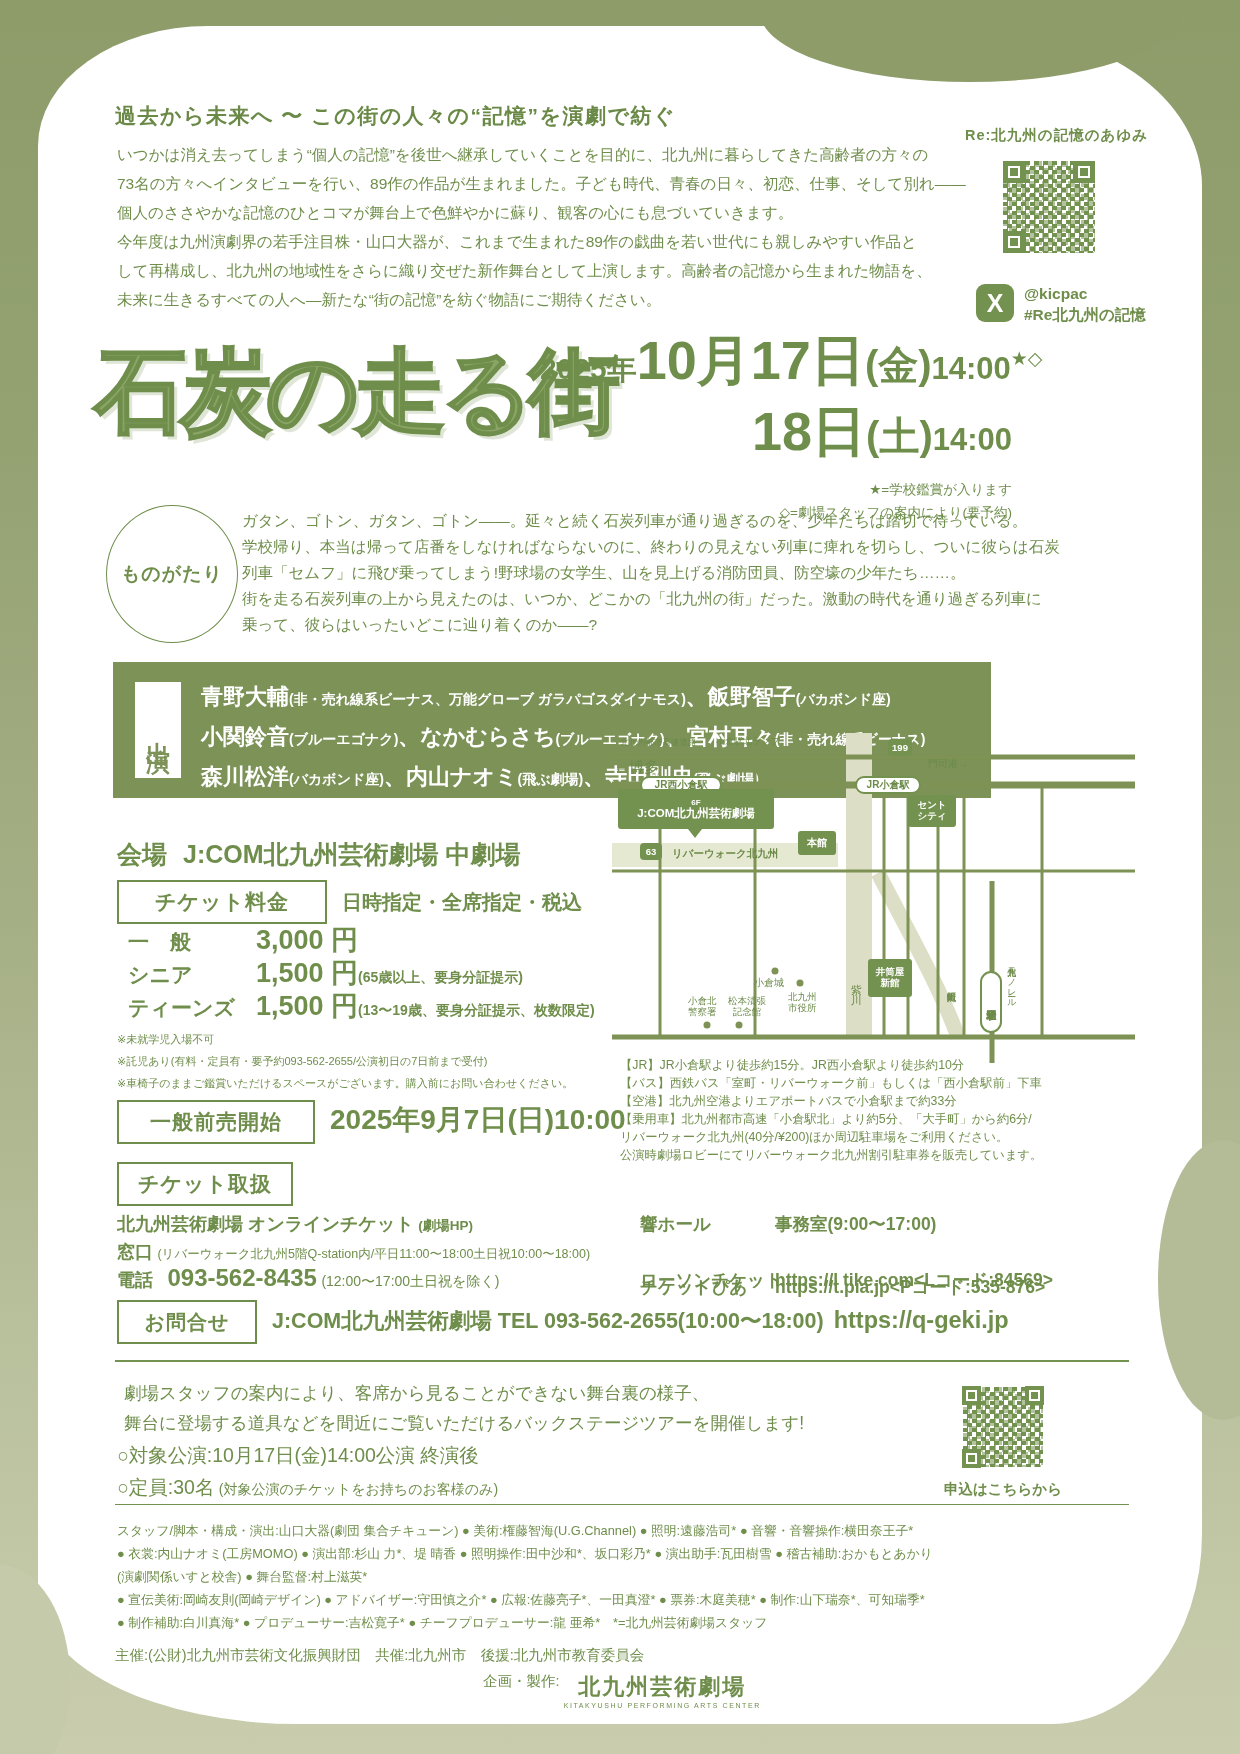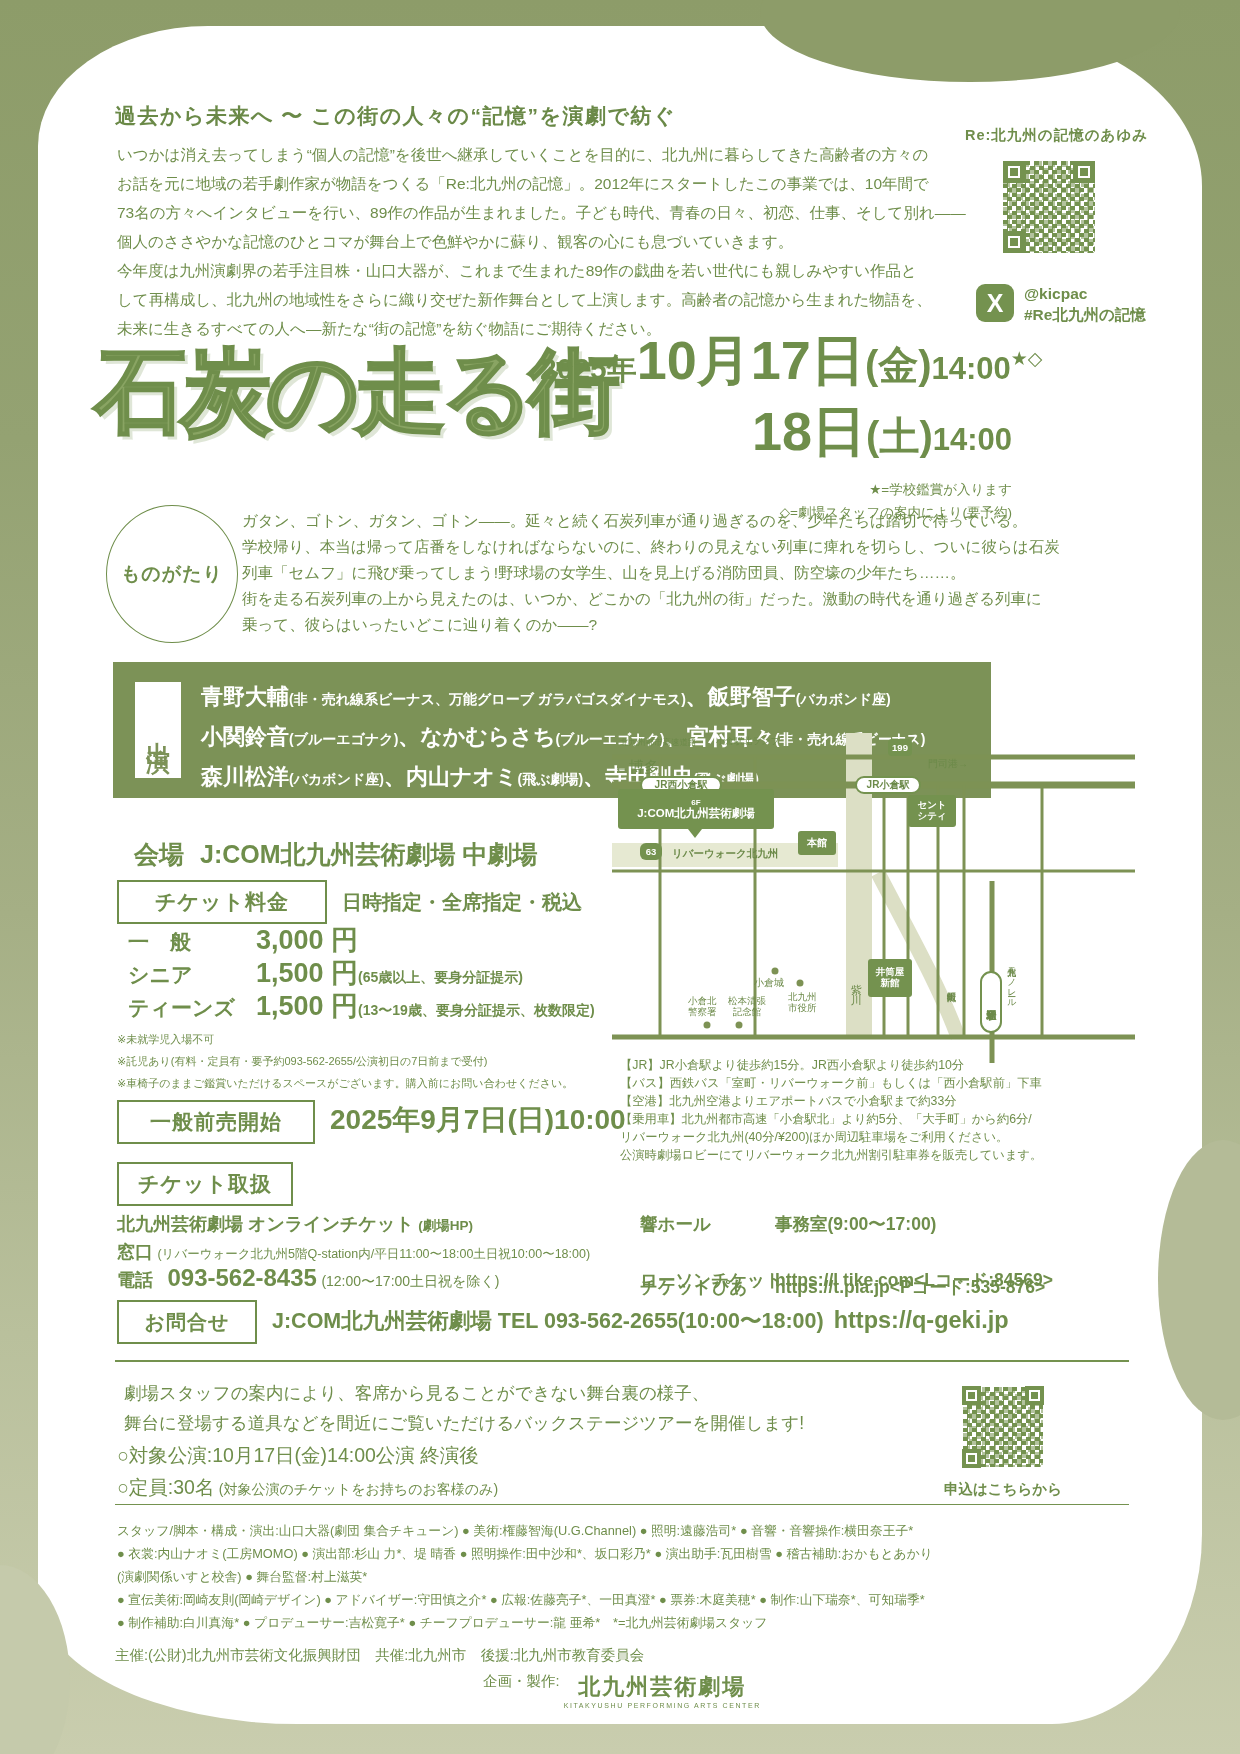--- a/index.html
+++ b/index.html
@@ -37,21 +37,20 @@
 
 <div class="page">
   <div class="blob"></div>
   <div class="bite" style="left:760px;top:-58px;width:420px;height:140px;background:#8d9c69;"></div>
   <div class="bite" style="left:1158px;top:1140px;width:130px;height:280px;background:#b4bb97;"></div>
   <div class="bite" style="left:-70px;top:1565px;width:140px;height:230px;background:#c5caab;"></div>
 
   <div class="a b" style="left:115px;top:102px;font-size:21px;letter-spacing:1.5px;color:#6a8947;">過去から未来へ 〜 この街の人々の“記憶”を演劇で紡ぐ</div>
   <div class="a" style="left:117px;top:140px;width:745px;font-size:15.5px;line-height:29px;">
     <div class="line">いつかは消え去ってしまう“個人の記憶”を後世へ継承していくことを目的に、北九州に暮らしてきた高齢者の方々の</div>
-    <div class="line">お話を元に地域の若手劇作家が物語をつくる「Re:北九州の記憶」。2012年にスタートしたこの事業では、10年間で</div>
     <div class="line">73名の方々へインタビューを行い、89作の作品が生まれました。子ども時代、青春の日々、初恋、仕事、そして別れ――</div>
     <div class="line">個人のささやかな記憶のひとコマが舞台上で色鮮やかに蘇り、観客の心にも息づいていきます。</div>
     <div class="line">今年度は九州演劇界の若手注目株・山口大器が、これまで生まれた89作の戯曲を若い世代にも親しみやすい作品と</div>
     <div class="line">して再構成し、北九州の地域性をさらに織り交ぜた新作舞台として上演します。高齢者の記憶から生まれた物語を、</div>
     <div class="line">未来に生きるすべての人へ―新たな“街の記憶”を紡ぐ物語にご期待ください。</div>
   </div>
 
   <div class="a b" style="left:965px;top:126px;font-size:14.5px;letter-spacing:1px;">Re:北九州の記憶のあゆみ</div>
   <div class="a qr" style="left:998px;top:156px;width:102px;height:102px;">
     <div class="qr-pat"></div>
@@ -94,21 +93,21 @@
 
   <div class="a" style="left:113px;top:662px;width:878px;height:136px;background:#7c9257;color:#fff;">
     <div class="a vert b" style="left:22px;top:20px;width:46px;height:96px;background:#fff;color:#7c9257;font-size:24px;letter-spacing:8px;display:flex;align-items:center;justify-content:center;">出演</div>
     <div class="a" style="left:88px;top:16px;">
       <div class="line" style="line-height:38px;"><span class="name">青野大輔</span><span class="note">(非・売れ線系ビーナス、万能グローブ ガラパゴスダイナモス)</span><span class="name">、飯野智子</span><span class="note">(バカボンド座)</span></div>
       <div class="line" style="line-height:38px;"><span class="name">小関鈴音</span><span class="note">(ブルーエゴナク)</span><span class="name">、なかむらさち</span><span class="note">(ブルーエゴナク)</span><span class="name">、宮村耳々</span><span class="note">(非・売れ線系ビーナス)</span></div>
       <div class="line" style="line-height:38px;"><span class="name">森川松洋</span><span class="note">(バカボンド座)</span><span class="name">、内山ナオミ</span><span class="note">(飛ぶ劇場)</span><span class="name">、寺田剛史</span><span class="note">(飛ぶ劇場)</span></div>
     </div>
   </div>
 
-  <div class="a b line" style="left:134px;top:838px;font-size:25px;">
+  <div class="a b line" style="left:117px;top:838px;font-size:25px;">
     <span>会場</span><span style="margin-left:16px;">J:COM北九州芸術劇場 中劇場</span>
   </div>
 
   <div class="a boxlabel" style="left:117px;top:880px;width:206px;height:40px;font-size:21px;">チケット料金</div>
   <div class="a b line" style="left:342px;top:889px;font-size:20px;">日時指定・全席指定・税込</div>
   <div class="a line" style="left:128px;top:922px;">
     <span class="b" style="display:inline-block;width:128px;font-size:21px;">一　般</span><span class="b" style="font-size:27px;">3,000 円</span><span class="note-s"></span>
   </div>
   <div class="a line" style="left:128px;top:955px;">
     <span class="b" style="display:inline-block;width:128px;font-size:21px;">シニア</span><span class="b" style="font-size:27px;">1,500 円</span><span class="note-s">(65歳以上、要身分証提示)</span>
@@ -147,21 +146,21 @@
         <circle cx="188" cy="250" r="3.5"></circle>
     </g>
   </svg>
   <div class="a maplbl" style="left:620px;top:737px;font-size:8.5px;">北九州都市高速道路</div>
   <div class="a maplbl" style="left:716px;top:736px;font-size:9px;">小倉駅北ランプ</div>
   <div class="a maplbl" style="left:614px;top:758px;font-size:15px;">←博多</div>
   <div class="a maplbl" style="left:928px;top:758px;font-size:10px;">門司港→</div>
   <div class="a pill" style="left:640px;top:776px;width:82px;height:18px;font-size:10px;">JR西小倉駅</div>
   <div class="a pill" style="left:855px;top:776px;width:66px;height:18px;font-size:10px;">JR小倉駅</div>
   <div class="a shield" style="left:888px;top:739px;width:24px;height:17px;font-size:9.5px;">199</div>
-  <div class="a shield" style="left:640px;top:843px;width:22px;height:17px;font-size:9.5px;border-radius:6px;">63</div>
+  <div class="a shield" style="left:640px;top:843px;width:22px;height:17px;font-size:9.5px;">63</div>
   <div class="a mapbox" style="left:908px;top:795px;width:48px;height:32px;font-size:9.5px;">セント
 シティ</div>
   <div class="a mapbox" style="left:618px;top:789px;width:156px;height:40px;flex-direction:column;">
     <span style="font-size:8px;">6F</span>
     <span style="font-size:11.5px;">J:COM北九州芸術劇場</span>
   </div>
   <div class="a" style="left:688px;top:829px;width:0;height:0;border-left:7px solid transparent;border-right:7px solid transparent;border-top:9px solid #74924f;"></div>
   <div class="a maplbl b" style="left:672px;top:847px;font-size:10.5px;">リバーウォーク北九州</div>
   <div class="a mapbox" style="left:798px;top:831px;width:38px;height:24px;font-size:10px;">本館</div>
   <div class="a mapbox" style="left:868px;top:959px;width:44px;height:38px;font-size:9.5px;">井筒屋

